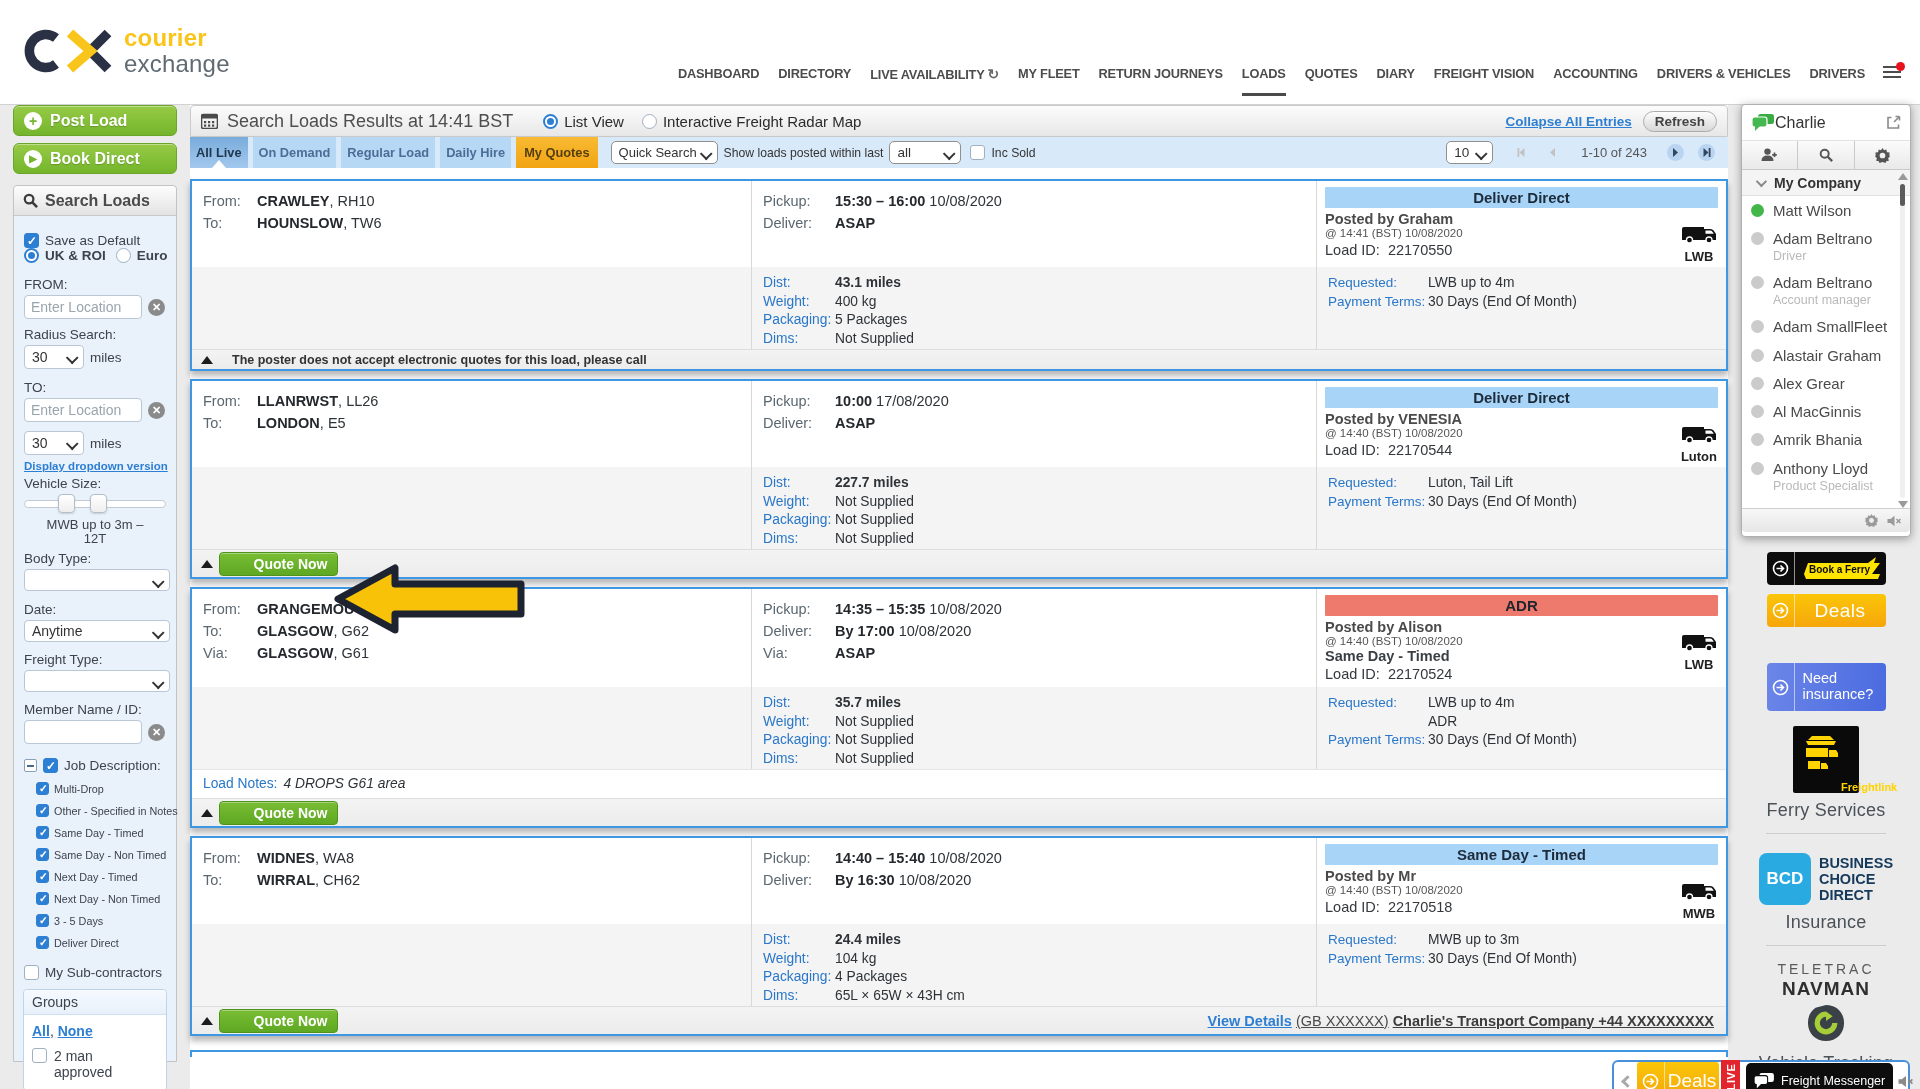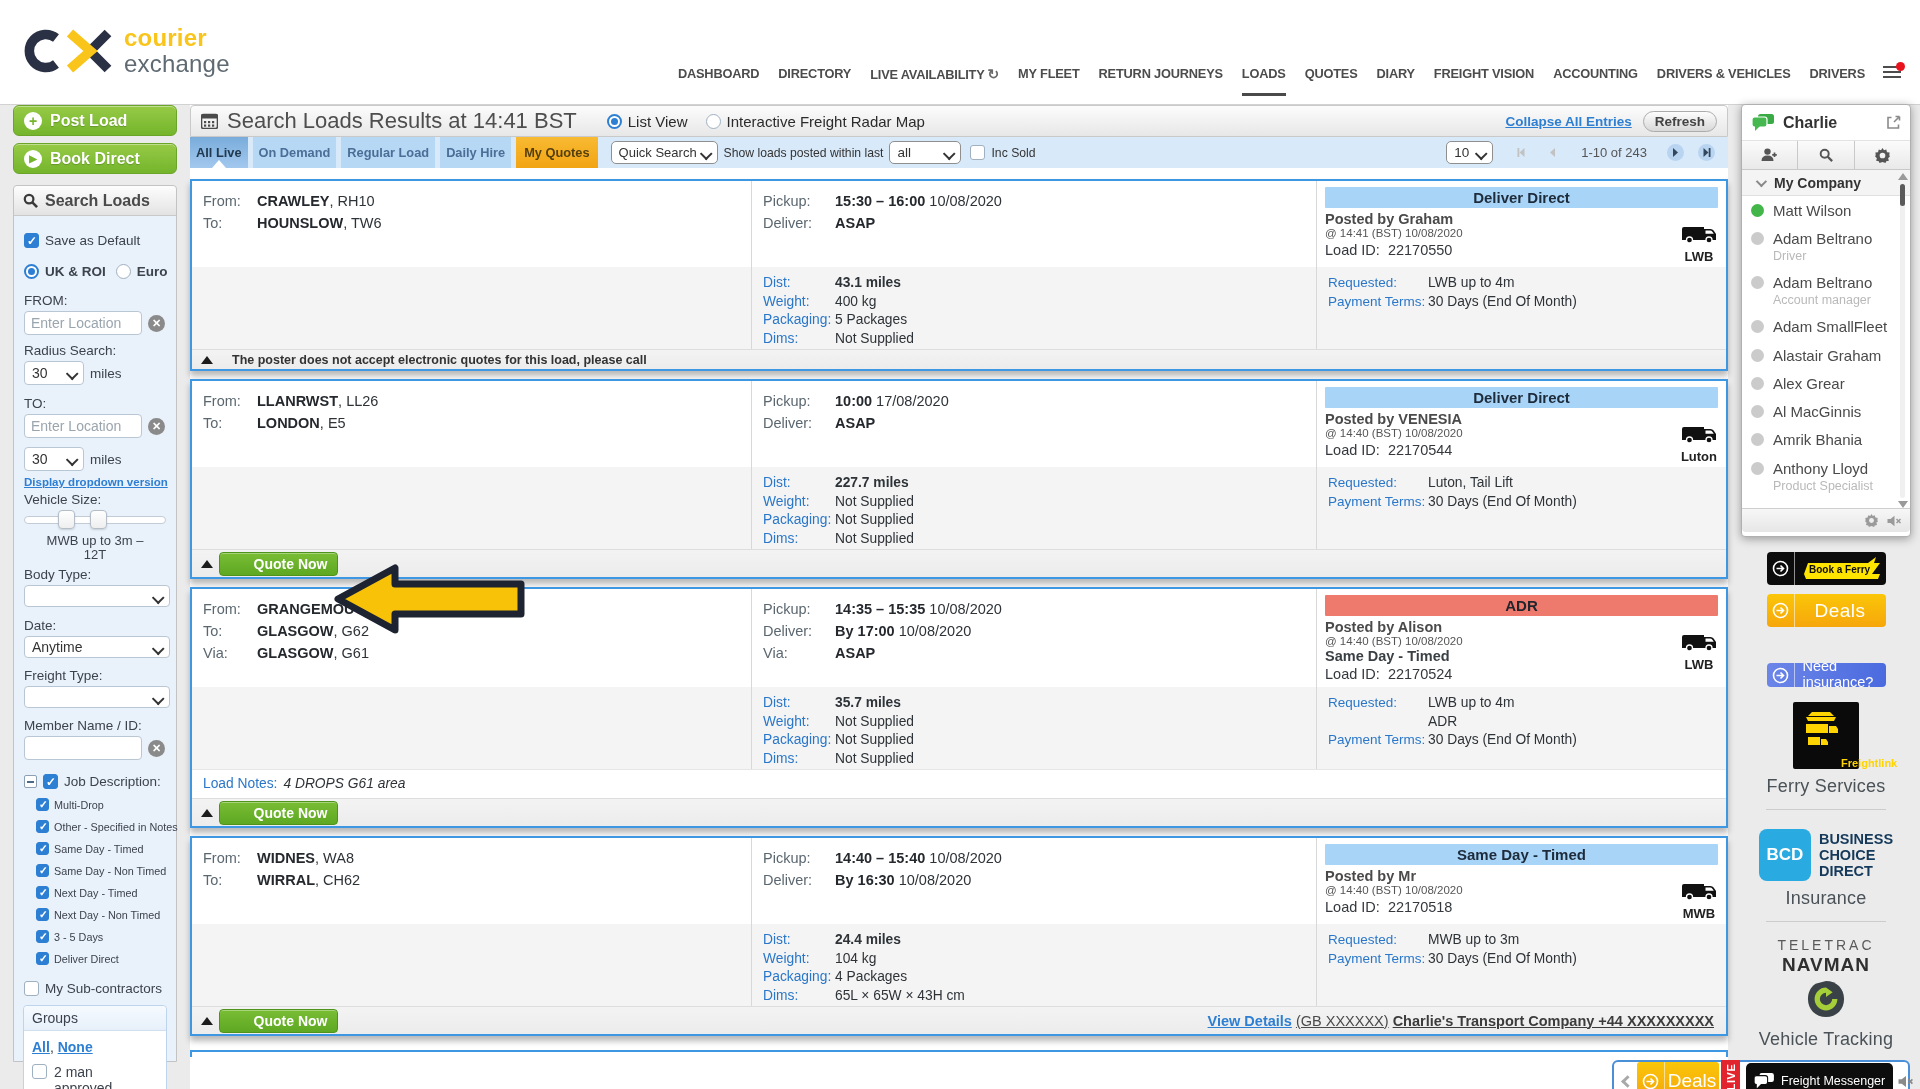--- a/index.html
+++ b/index.html
@@ -59,21 +59,21 @@
   .groups-box { margin:9px 9px 0 9px; background:#fff; border:1px solid #bcd4ee; border-radius:4px; }
   .groups-head { height:25px; background:linear-gradient(#f6faff,#e7f0fa); border-bottom:1px solid #cfe0f0; border-radius:4px 4px 0 0; display:flex; align-items:center; padding-left:8px; font-size:14px; color:#3d434d; }
   .groups-body { padding:8px 8px 10px 8px; }
   .groups-links { font-size:14px; }
   .g-item { display:flex; margin-top:9px; }
   .g-item .lbl { margin-left:7px; font-size:14px; line-height:1.15; }
 
   
   .results { position:absolute; left:190px; top:105px; width:1538px; height:984px; background:#fff; }
   .res-head { height:32px; background:linear-gradient(#fcfcfc,#e7e7e7); border:1px solid #c9c9c9; border-radius:4px 4px 0 0; display:flex; align-items:center; padding:0 10px; }
-  .res-title { font-size:22px; color:#4e4e4e; margin-left:9px; }
+  .res-title { font-size:18px; color:#4e4e4e; margin-left:9px; }
   .res-views { display:flex; align-items:center; margin-left:30px; gap:6px; }
   .res-views .vlbl { font-size:15px; color:#2b2b2b; margin-right:12px; }
   .res-right { margin-left:auto; display:flex; align-items:center; gap:11px;text-align:center; }
   .collapse-link { font-size:13.5px; }
   .refresh-btn { height:21px; padding:0 11px; border-radius:11px; background:linear-gradient(#fdfdfd,#d8d8d8); border:1px solid #ababab; font-size:13.5px; font-weight:bold; color:#444; display:flex; align-items:center; cursor:pointer; }
   .filters { height:31px; background:#d8e9fa; display:flex; align-items:stretch; position:relative; }
   .ftab { display:flex; align-items:center; padding:0 6px; font-size:12.8px; font-weight:bold; color:#4b6e96; background:#b6d8f5; margin-right:5px; cursor:pointer; position:relative; }
   .ftab.active { background:linear-gradient(#79acdb,#a3c8ee); color:#20394f; }
   .ftab.active:after { content:""; position:absolute; left:50%; bottom:0; margin-left:-7px; border-left:7px solid transparent; border-right:7px solid transparent; border-bottom:8px solid #fff; }
   .ftab.quotes { background:linear-gradient(#f8ba32,#f2a413); color:#553f10; margin-left:0; padding:0 8px; }
@@ -119,21 +119,21 @@
   .quote-btn { margin-left:6px; width:119px; height:24px; border-radius:4px; background:linear-gradient(#79bd34,#5ea822); border:1px solid #4e941c; color:#fff; font-weight:bold; font-size:14px; display:flex; align-items:center; justify-content:center; cursor:pointer; box-shadow:inset 0 1px 0 rgba(255,255,255,.35);padding-left:24px; }
   .foot-details { margin-left:auto; font-size:14.5px; color:#4a4a4a; white-space:nowrap; margin-right:2px; }
   .foot-details .vd { font-weight:bold; }
   .foot-details .reg { text-decoration:underline; }
   .foot-details .comp { font-weight:bold; text-decoration:underline; color:#3c3c3c; }
   .card-sliver { border:2px solid #3e97e2; border-bottom:none; height:7px; background:#fff; margin-top:14px; }
 
   
   .messenger { position:absolute; left:1741px; top:104px; width:170px; height:433px; background:#fff; border:1px solid #b0b0b0; border-radius:4px; box-shadow:0 2px 10px rgba(0,0,0,.35); }
   .ms-head { height:36px; display:flex; align-items:center; padding:0 9px; border-bottom:1px solid #e3e3e3; }
-  .ms-title { font-size:16px; font-weight:bold; color:#333; margin-left:8px; }
+  .ms-title { font-size:16px; font-weight:normal; color:#333; }
   .ms-ext { margin-left:auto; cursor:pointer; }
   .ms-tools { display:flex; height:29px; border-bottom:1px solid #c9c9c9; }
   .ms-tool { flex:1; background:linear-gradient(#fbfbfb,#e9e9e9); border-right:1px solid #c9c9c9; display:flex; align-items:center; justify-content:center; cursor:pointer; }
   .ms-tool:last-child { border-right:none; }
   .ms-section { height:26px; background:#f4f4f4; border-bottom:1px solid #e0e0e0; display:flex; align-items:center; padding:0 8px; }
   .ms-chev { width:8px; height:8px; border-right:2px solid #888; border-bottom:2px solid #888; transform:rotate(45deg) translateY(-2px); margin:0 4px 0 6px; cursor:pointer; }
   .ms-section .t { font-size:14px; font-weight:bold; color:#333; margin-left:6px; }
   .contacts { position:relative; height:312px; overflow:hidden; }
   .contact { display:flex; align-items:center; padding:5.5px 6px 5.5px 9px; }
   .contact .dot { width:13px; height:13px; border-radius:50%; background:#cbcbcb; flex:0 0 auto; align-self:flex-start; margin-top:2px; }
@@ -151,21 +151,21 @@
 
   
   .rail { position:absolute; left:1740px; top:552px; width:172px; }
   .ad-btn { width:119px; margin:0 auto 9px auto; height:33px; border-radius:4px; display:flex; align-items:stretch; cursor:pointer; overflow:hidden; }
   .ad-icon { flex:0 0 28px; display:flex; align-items:center; justify-content:center; border-right:1px solid rgba(255,255,255,.55); }
   
   .ad-main { flex:1; display:flex; align-items:center; justify-content:center; }
   .ad-ferry { background:#0c0c0c; }
   .ad-deals { background:linear-gradient(#fbc608,#f6a60b); }
   .ad-deals .ad-main { color:#fff; font-size:19px; letter-spacing:0.5px; }
-  .ad-ins { background:linear-gradient(100deg,#6c86e8,#4a6adf); height:24px;margin-top:36px; }
+  .ad-ins { background:linear-gradient(100deg,#6c86e8,#4a6adf); height:48px;margin-top:36px; }
   .ad-ins .ad-main { color:#fff; font-size:14.5px; line-height:1.1; text-align:left; justify-content:flex-start; padding-left:8px; }
   .logo-blk { text-align:center; margin-top:15px; }
   .fl-box { width:66px; height:67px; background:#0a0a0a; margin:0 auto; border-radius:2px; padding-top:7px; }
   .fl-name { color:#ffd400; font-weight:bold; font-size:11px; margin-top:4px;padding-left:48px; }
   .rail-caption { font-size:18px; color:#4a5258; margin-top:7px; letter-spacing:0.2px; }
   .rail-div { width:120px; height:1px; background:#ccc; margin:12px auto 0 auto; }
   .bcd-row { display:flex; align-items:center; justify-content:center; gap:8px; margin-top:19px; }
   .bcd-sq { width:52px; height:52px; background:#29abe2; border-radius:8px; color:#fff; font-weight:bold; font-size:17px; display:flex; align-items:center; justify-content:center; }
   .bcd-txt { color:#14395a; font-weight:bold; font-size:14.5px; line-height:1.12; text-align:left; }
   .tt-top { font-size:14px; color:#5a5a5a; letter-spacing:3px; margin-top:8px; }
@@ -256,21 +256,21 @@
           </svg>
         <span class="t">Search Loads</span>
       </div>
       <div class="search-panel-body">
 
         <div class="sb-row" style="margin-top:7px">
           <span class="cb on"></span>
           <span class="lbl">Save as Default</span>
         </div>
 
-        <div class="sb-row" style="margin-top:16px">
+        <div class="sb-row" style="">
           <span class="radio on"></span>
           <span class="lbl b">UK &amp; ROI</span>
           <span class="radio" style="margin-left:10px"></span>
           <span class="lbl b">Euro</span>
         </div>
 
         <div class="sb-label" style="margin-top:14px">FROM:</div>
         <div class="sb-row">
           <input class="txt-input" placeholder="Enter Location" style="">
           <span class="clear-x">✕</span>

